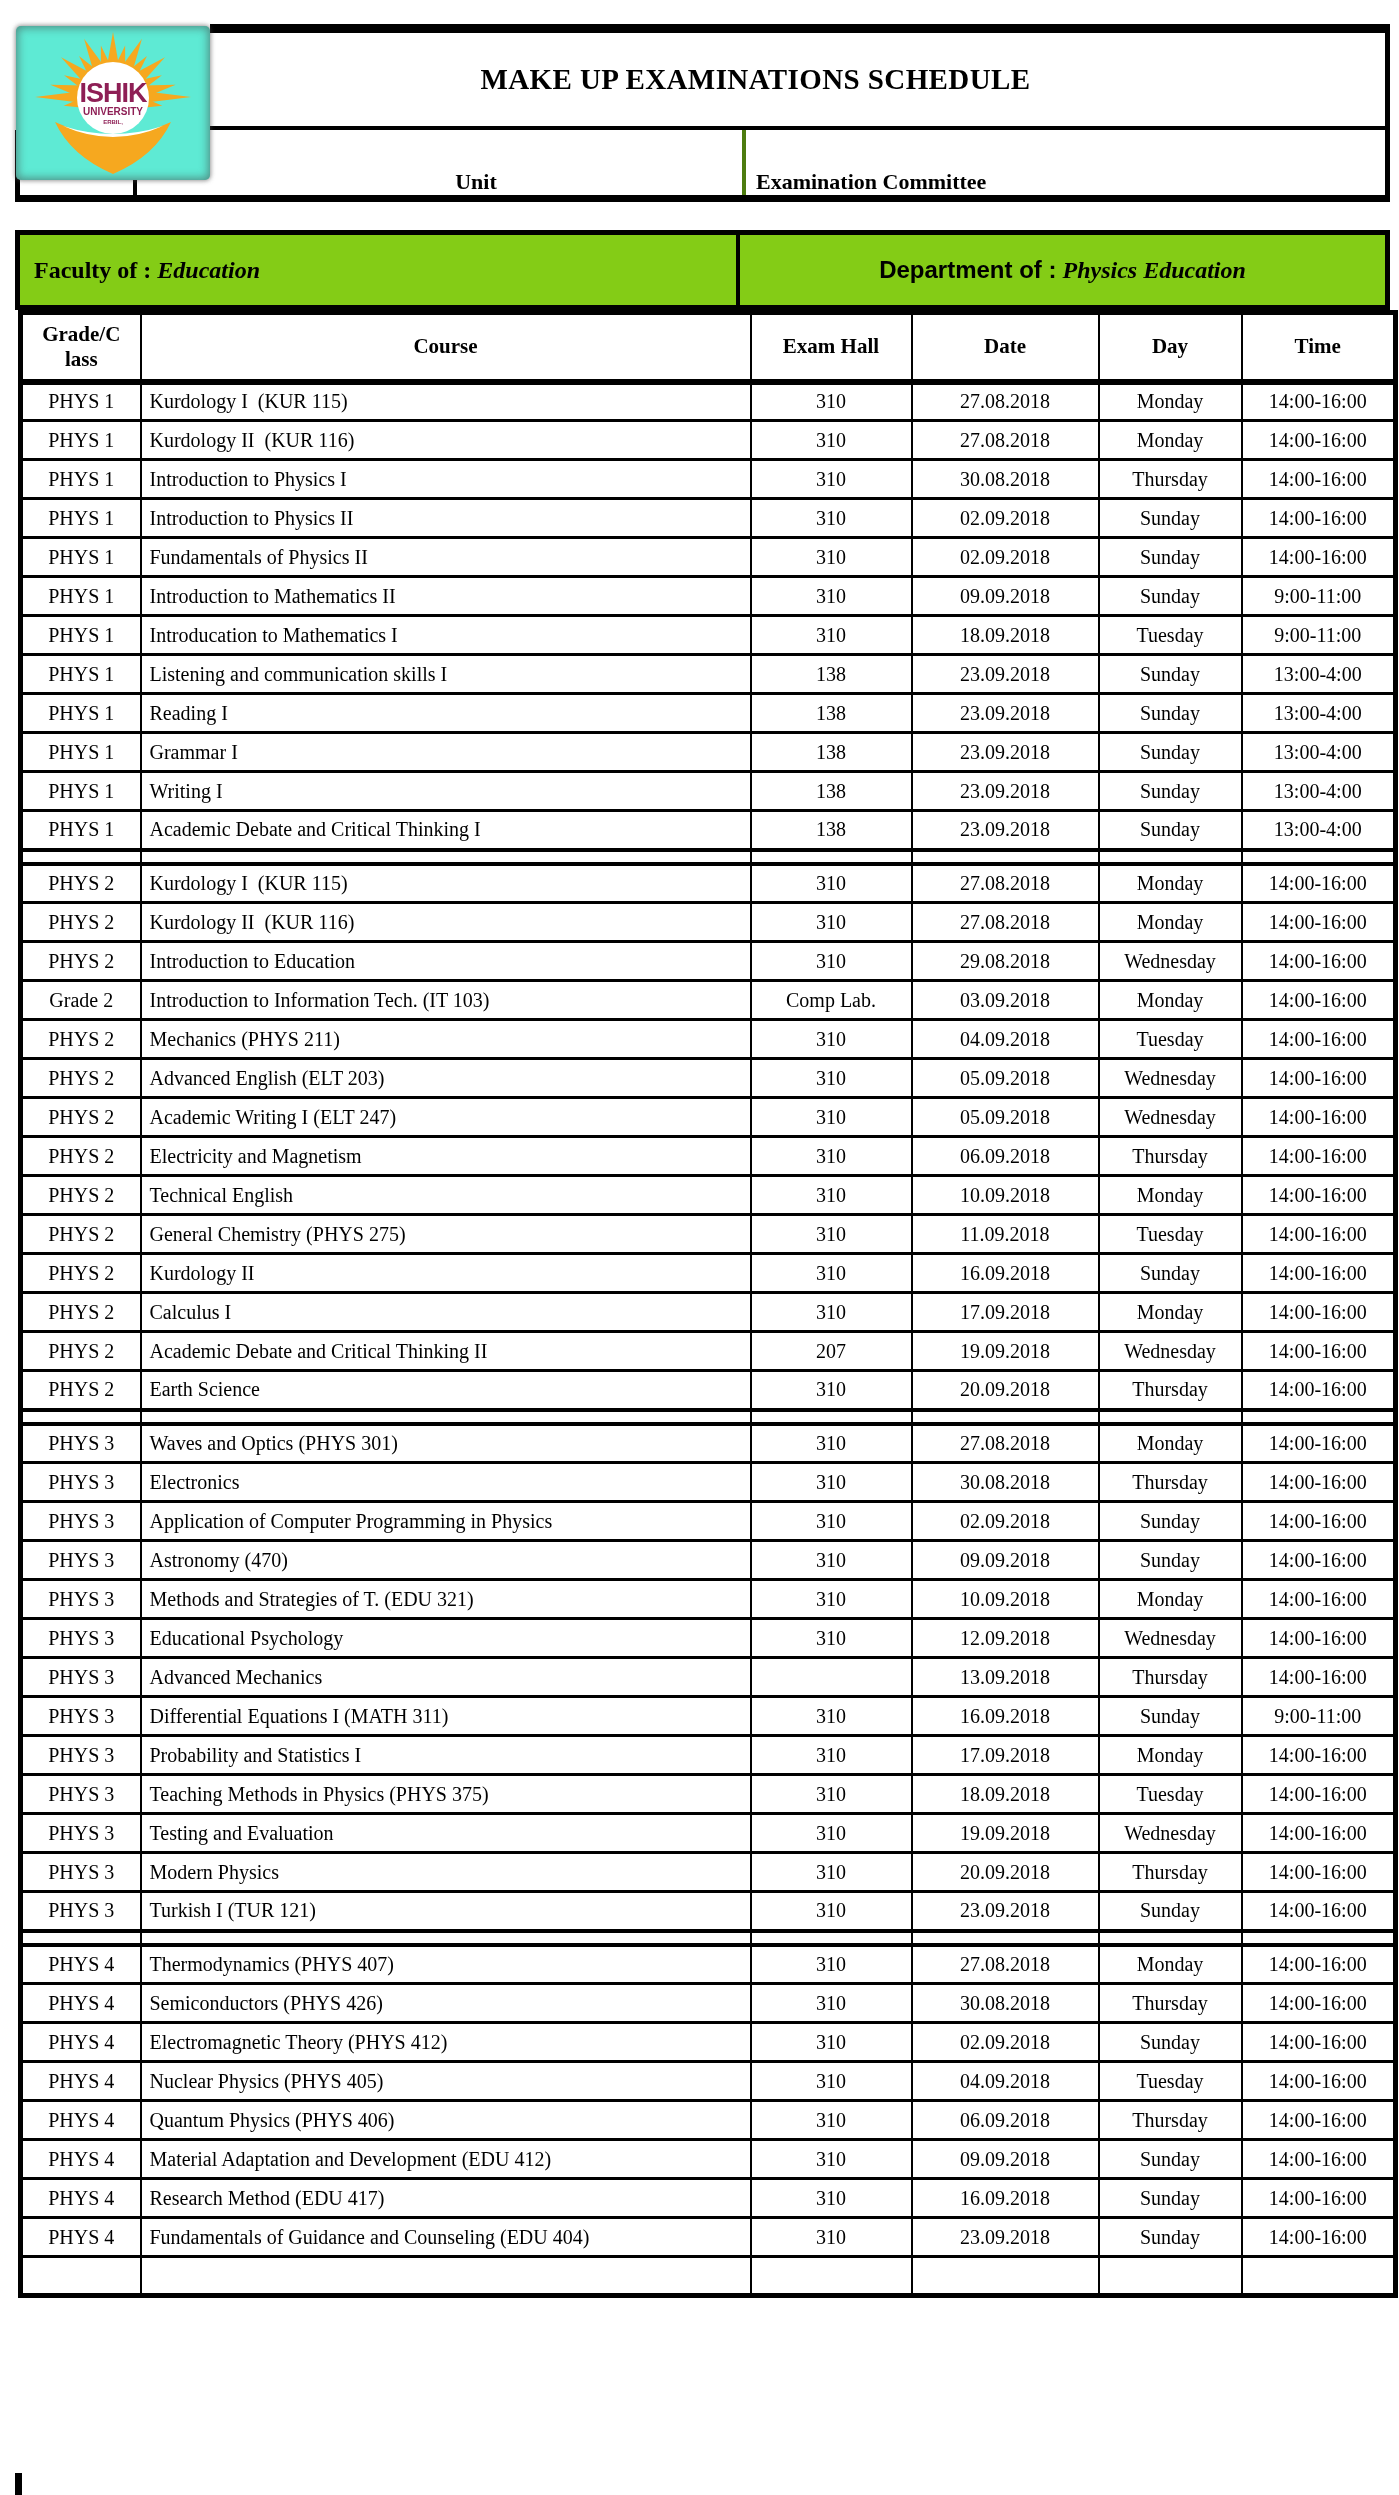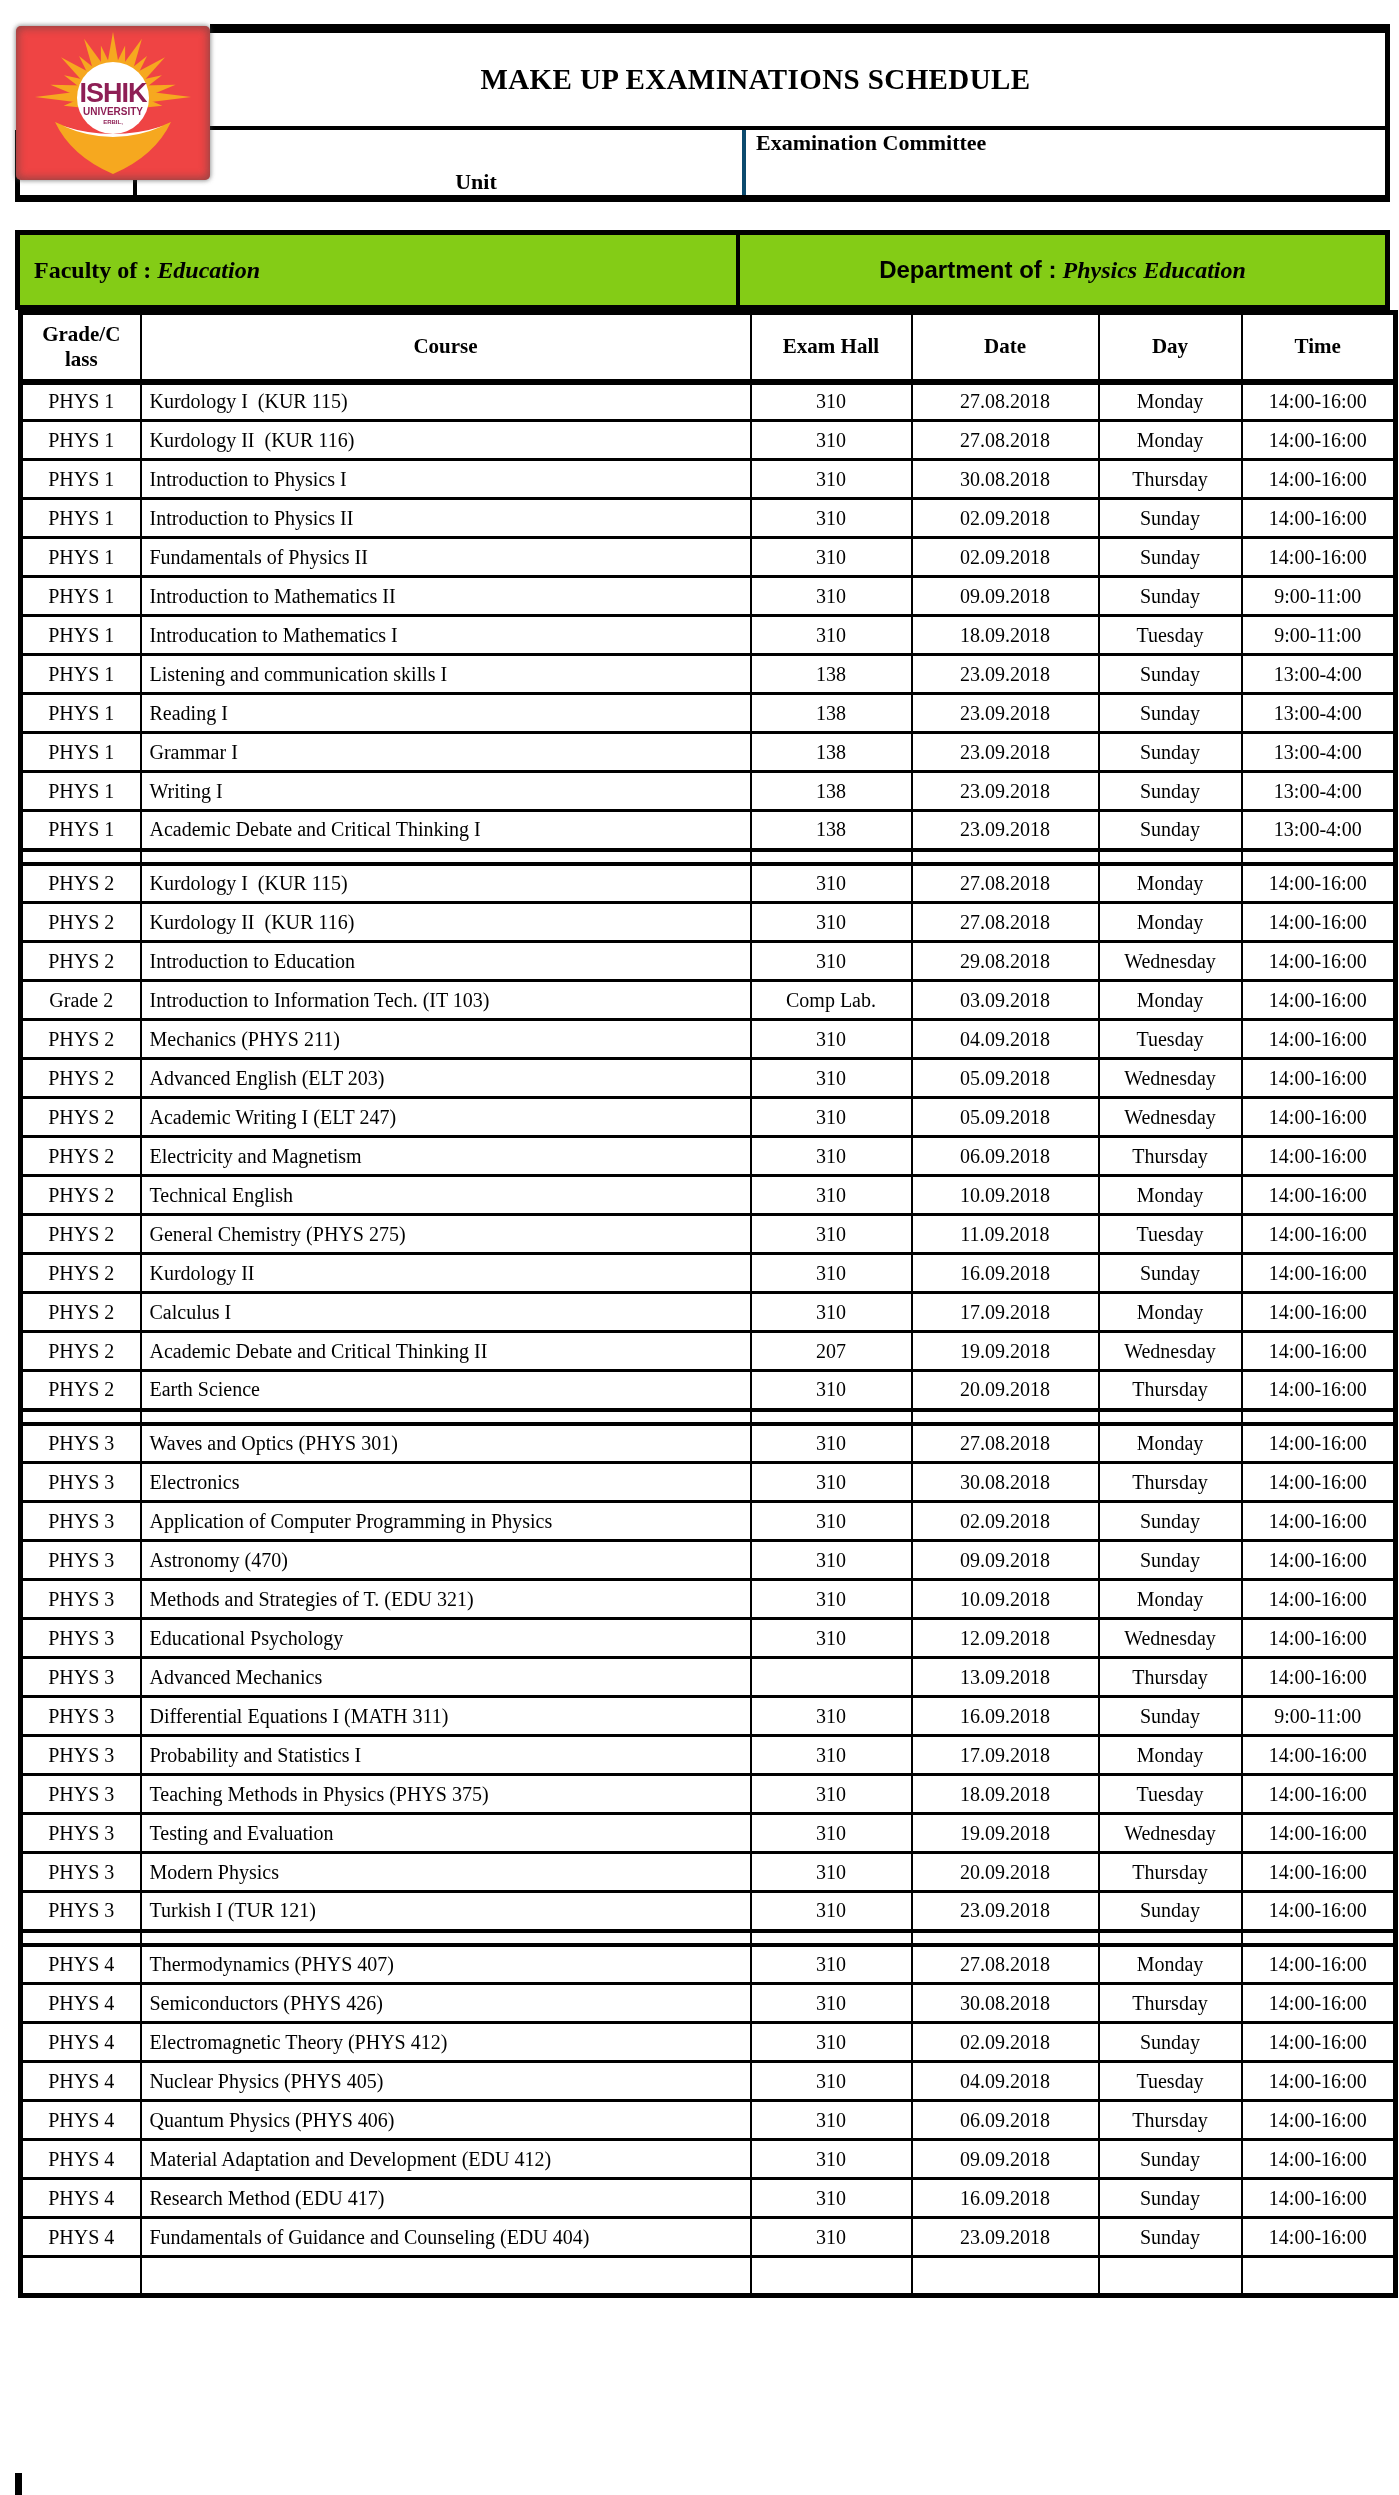--- a/index.html
+++ b/index.html
@@ -3,21 +3,21 @@
 <meta charset="utf-8">
 <style>
   html,body{margin:0;padding:0;}
   body{
     width:1399px;height:2495px;position:relative;background:#fff;
     font-family:"Liberation Serif", serif;color:#000;overflow:hidden;
   }
   
   #logo{
     position:absolute;left:16px;top:26px;width:194px;height:154px;
-    background:#ef4444;z-index:5;border-radius:5px;
+    background:#5eead4;z-index:5;border-radius:5px;
     box-shadow:0 0 4px 1px rgba(70,70,70,.55), inset 0 0 9px 2px rgba(70,70,70,.55);
     display:flex;align-items:center;justify-content:center;
   }
   
   #title-row{
     position:absolute;left:210px;top:24px;width:1180px;height:106px;
     box-sizing:border-box;border-top:9px solid #000;border-right:5px solid #000;
     border-bottom:4px solid #000;display:flex;align-items:center;justify-content:center;
     padding-right:84px;font-weight:bold;font-size:29px;letter-spacing:.4px;
   }
@@ -25,21 +25,21 @@
     position:absolute;left:15px;top:130px;width:1375px;height:72px;
     box-sizing:border-box;border-left:5px solid #000;border-right:5px solid #000;
     border-bottom:7px solid #000;display:flex;
   }
   .unit-spacer{width:190px;}
   .unit-cell{
     width:532px;display:flex;align-items:flex-end;justify-content:center;
     font-weight:bold;font-size:22px;margin-top:31px;
   }
   .committee-cell{
-    flex:1;border-left:4px solid #0c4a6e;display:flex;align-items:flex-start;
+    flex:1;border-left:4px solid #4d7c0f;display:flex;align-items:flex-end;
     padding-left:10px;font-weight:bold;font-size:22px;
   }
   #logo-stub{position:absolute;left:133px;top:172px;width:4px;height:30px;background:#000;z-index:2;}
   
   #banner{
     position:absolute;left:15px;top:230px;width:1375px;height:80px;
     box-sizing:border-box;border:5px solid #000;display:flex;
   }
   .faculty-cell{
     width:720px;border-right:4px solid #000;display:flex;align-items:center;

